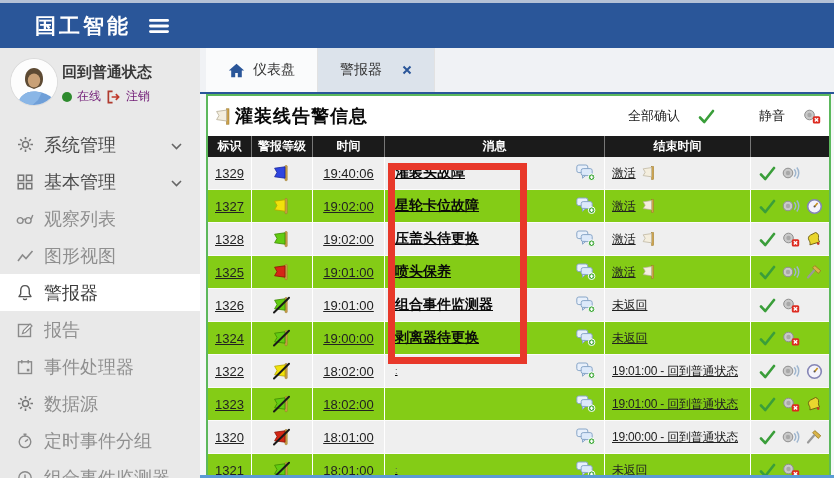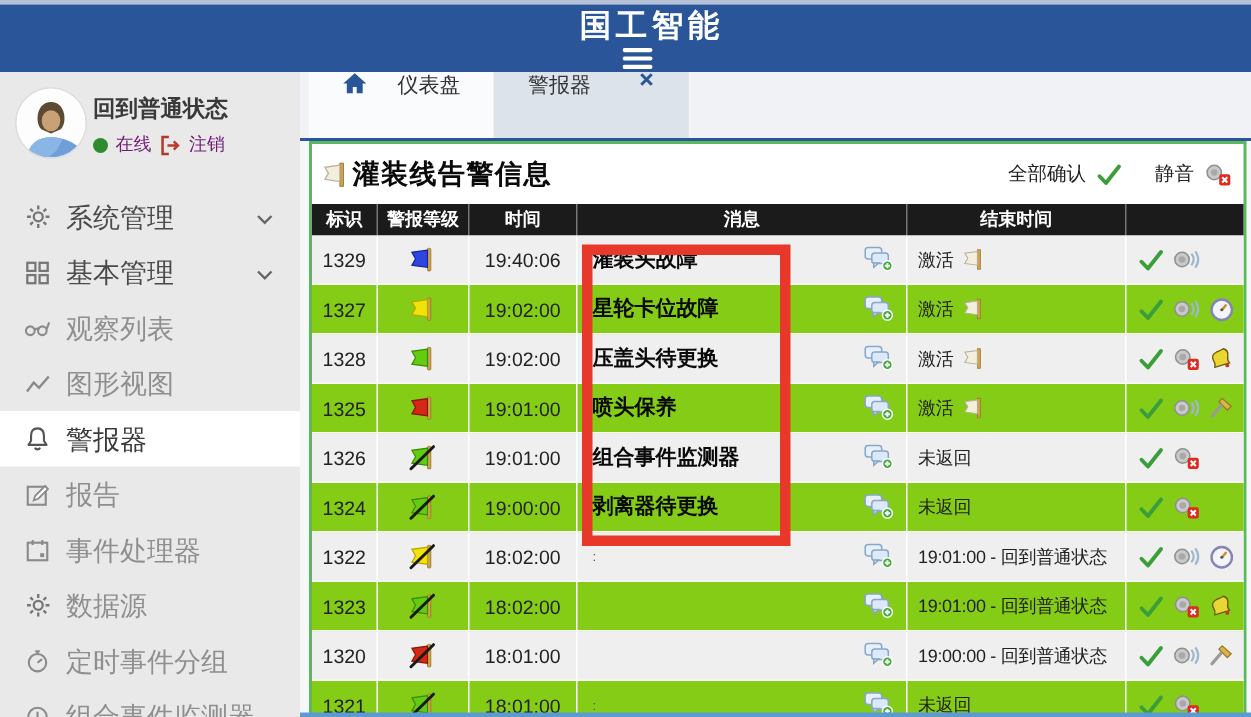--- a/index.html
+++ b/index.html
@@ -1,50 +1,50 @@
 <!DOCTYPE html>
 <html><head>
 <meta charset="utf-8">
 <style>
   html,body{margin:0;padding:0;}
   body{width:834px;height:478px;overflow:hidden;font-family:"Liberation Sans","DejaVu Sans",sans-serif;}
   #app{position:relative;width:834px;height:478px;overflow:hidden;background:#f6f7f8;}
   .topstrip{position:absolute;left:0;top:0;width:834px;height:3px;background:#b4c1d6;}
-  .appbar{position:absolute;left:0;top:3px;width:834px;height:45px;background:#2a5699;display:flex;align-items:center;flex-direction:column;}
+  .appbar{position:absolute;left:0;top:3px;width:834px;height:45px;background:#2a5699;display:flex;align-items:center;}
   .app-title{color:#fff;font-size:21px;font-weight:bold;letter-spacing:3px;margin-left:35px;}
   .hamburger{margin-left:18px;display:flex;align-items:center;cursor:pointer;}
   
   .sidebar{position:absolute;left:0;top:48px;width:200px;height:430px;background:#e9e9e9;}
   .usercard{position:relative;height:76px;}
   .avatar{position:absolute;left:11px;top:11px;width:46px;height:46px;border-radius:50%;overflow:hidden;background:#fff;box-shadow:0 0 0 1px #dcdcdc;}
   .uname{position:absolute;left:62px;top:15px;font-size:15px;font-weight:bold;color:#3a3a3a;}
   .uline{position:absolute;left:62px;top:40px;font-size:12px;color:#701a75;display:flex;align-items:center;gap:5px;}
   .dot{width:10px;height:10px;border-radius:50%;background:#2e8b2e;display:inline-block;}
   .nav{position:absolute;left:0;top:78px;width:200px;}
   .nav-item{height:37px;display:flex;align-items:center;gap:10px;padding-left:16px;font-size:18px;color:#4a4a4a;cursor:pointer;}
   .nav-item.sub{color:#8f8f8f;}
   .nav-item.active{background:#fff;color:#3c3c3c;}
   .nav-item .chev{margin-left:auto;margin-right:18px;}
   .nav-item .nicon{width:18px;display:flex;justify-content:center;}
   
   .tabbar{position:absolute;left:200px;top:48px;width:634px;height:46px;background:#f0f2f5;border-bottom:2px solid #2a5699;box-sizing:border-box;display:flex;padding-left:6px;}
-  .tab{display:flex;align-items:flex-start;gap:20px;padding:0 22px;font-size:14px;color:#333;background:#fafbfc;border-right:1px solid #e2e2e2;cursor:pointer;}
+  .tab{display:flex;align-items:center;gap:8px;padding:0 22px;font-size:14px;color:#333;background:#fafbfc;border-right:1px solid #e2e2e2;cursor:pointer;}
   .tab.active{background:#dce3eb;}
   .tab .tclose{margin-left:12px;display:flex;align-items:center;cursor:pointer;}
   
   .panel{position:absolute;left:206px;top:94px;width:625px;height:400px;border:2px solid #5cb85c;background:#fff;box-sizing:border-box;}
   .ptitlebar{height:40px;display:flex;align-items:center;padding:0 8px 0 6px;}
   .ptitle{font-size:18px;font-weight:bold;color:#0a0a0a;letter-spacing:1px;margin-left:2px;}
-  .pright{margin-left:auto;display:flex;align-items:center;gap:7px;font-size:13px;color:#222;}
+  .pright{margin-left:auto;display:flex;align-items:center;gap:18px;font-size:13px;color:#222;}
   .pright .gap{width:8px;}
   .thead{height:21px;background:#1b1b1b;display:flex;align-items:center;}
   .hcell{height:100%;display:flex;align-items:center;justify-content:center;color:#fff;font-size:12px;font-weight:bold;border-right:1px solid #777;box-sizing:border-box;}
   .rows .row{height:32px;display:flex;align-items:center;background:#efefef;border-bottom:1px solid #fbfbfb;cursor:pointer;}
   .rows .row.alt{background:#84cc16;}
-  .cell{height:100%;display:flex;align-items:center;border-right:1px solid #fff;box-sizing:border-box;font-size:13px;color:#222;}
+  .cell{height:100%;display:flex;align-items:center;border-right:1px solid #fff;box-sizing:border-box;font-size:13px;color:#222;text-decoration:underline;}
   .c-id{justify-content:center;}
   .c-flag{justify-content:center;}
   .c-time{justify-content:center;}
   .c-msg{padding-left:10px;font-size:14px;font-weight:bold;color:#0a0a0a;position:relative;}
   .c-msg .chat{position:absolute;right:8px;top:7px;}
   .c-msg .artifact{font-size:9px;font-weight:normal;color:#555;}
   .c-status{padding-left:7px;font-size:12px;gap:5px;letter-spacing:-0.2px;}
   .c-act{padding-left:8px;gap:6px;border-right:none;}
   .w1{width:44px}.w2{width:61px}.w3{width:72px}.w4{width:220px}.w5{width:146px}.w6{width:78px;border-right:none}
   .action{display:flex;align-items:center;cursor:pointer;}

